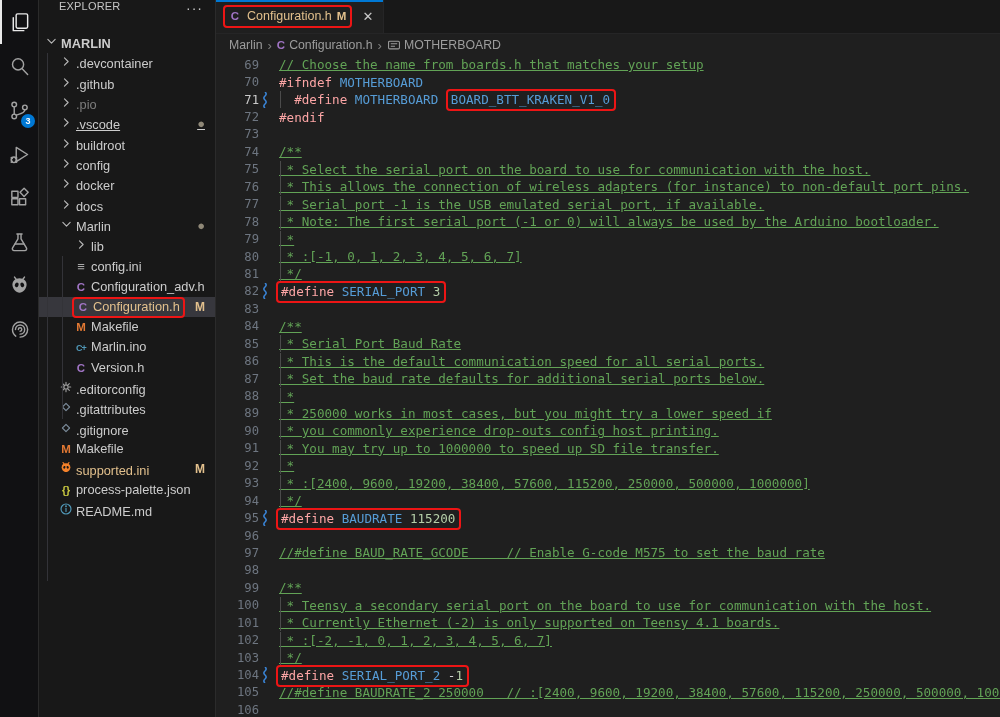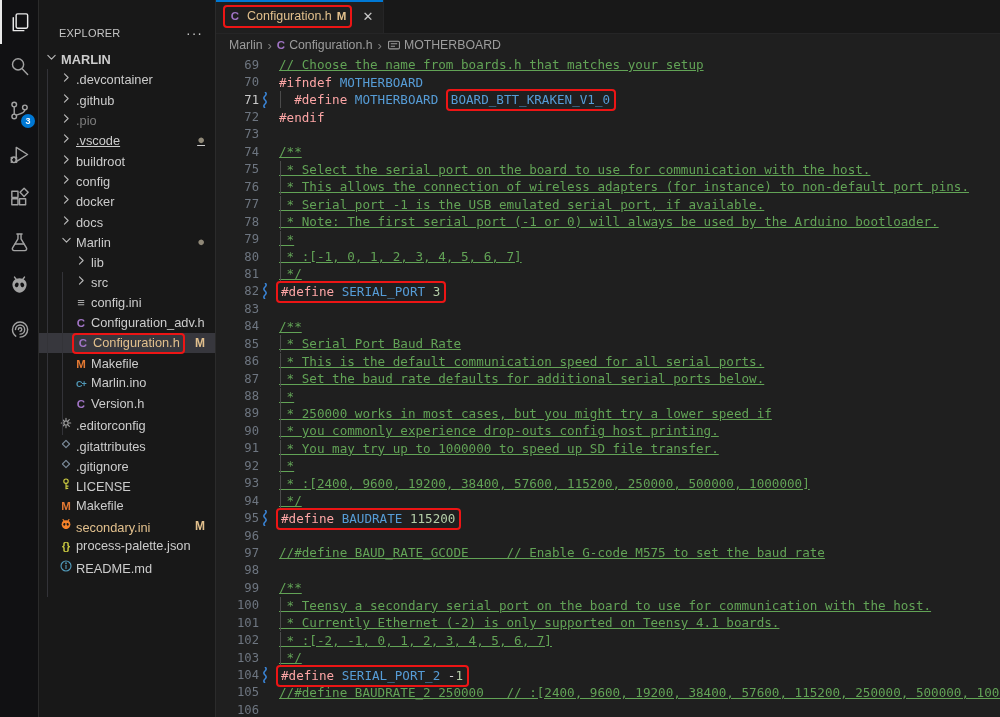--- a/index.html
+++ b/index.html
@@ -8,21 +8,21 @@
   
   .activitybar{position:absolute;left:0;top:0;width:38px;height:717px;background:#111113;border-right:1px solid #2b2b2b;}
   .ab-item{position:relative;width:38px;height:44px;display:flex;align-items:center;justify-content:center;color:#a2a2a2;cursor:pointer;}
   .ab-item.active{color:#e9e9e9;box-shadow:inset 2px 0 0 #e9e9e9;}
   .ab-item svg{width:23px;height:23px;stroke:currentColor;fill:none;stroke-width:1.5;stroke-linecap:round;stroke-linejoin:round;}
   .ab-item svg .fill{fill:currentColor;stroke:none;}
   .ab-badge{position:absolute;right:3px;bottom:4px;min-width:14px;height:14px;border-radius:8px;background:#0078d4;color:#fff;
             font-size:9px;line-height:14px;text-align:center;font-weight:bold;}
   
   .sidebar{position:absolute;left:39px;top:0;width:176px;height:717px;background:#181818;font-size:12.8px;}
-  .sb-header{height:33px;display:flex;align-items:center;padding:16px 10px 0 20px;gap:36px;}
+  .sb-header{height:33px;display:flex;align-items:flex-start;padding:0 10px 0 20px;gap:36px;}
   .sb-title{font-size:11px;color:#c5c5c5;flex:1;letter-spacing:.2px;}
   .sb-menu{color:#c5c5c5;font-size:14px;letter-spacing:1px;cursor:pointer;padding:0 2px;}
   .tree{position:relative;}
   .trow{position:relative;height:20.3px;display:flex;align-items:center;white-space:nowrap;cursor:pointer;color:#cccccc;}
   .trow.sel{background:#37373d;}
   .trow .chev{width:16px;display:inline-flex;justify-content:center;flex:none;color:#b8b8b8;}
   .trow .chev svg{width:13px;height:13px;stroke:currentColor;fill:none;stroke-width:1.4;stroke-linecap:round;stroke-linejoin:round;}
   .trow .lbl{margin-left:2px;overflow:hidden;text-overflow:ellipsis;}
   .trow.bold .lbl{font-weight:bold;}
   .trow.dim .lbl{color:#7d7d7d;}
@@ -231,28 +231,20 @@
         </div>
         <div class="trow" style="padding-left: 34px;">
           <span class="tree-inner"><span class="chev">
               <svg viewBox="0 0 16 16">
                 <path d="M5.5 3.5l4.5 4.5-4.5 4.5"></path>
               </svg>
             </span><span class="lbl">lib</span></span>
           <span class="spacer"></span>
         </div>
         <div class="trow" style="padding-left: 34px;">
-          <span class="tree-inner"><span class="chev">
-              <svg viewBox="0 0 16 16">
-                <path d="M5.5 3.5l4.5 4.5-4.5 4.5"></path>
-              </svg>
-            </span><span class="lbl">src</span></span>
-          <span class="spacer"></span>
-        </div>
-        <div class="trow" style="padding-left: 34px;">
           <span class="tree-inner"><span class="ficon ini">≡</span><span class="lbl">config.ini</span></span>
           <span class="spacer"></span>
         </div>
         <div class="trow" style="padding-left: 34px;">
           <span class="tree-inner"><span class="ficon c">C</span><span class="lbl">Configuration_adv.h</span></span>
           <span class="spacer"></span>
         </div>
         <div class="trow sel gold" style="padding-left: 34px;">
           <span class="hlbox treebox">
             <span class="ficon c">C</span>
@@ -289,44 +281,35 @@
               </svg>
             </span><span class="lbl">.gitattributes</span></span>
           <span class="spacer"></span>
         </div>
         <div class="trow" style="padding-left: 19px;">
           <span class="tree-inner"><span class="ficon">
               <svg viewBox="0 0 16 16" stroke="#7a8a99">
                 <rect x="5.1" y="5.1" width="5.8" height="5.8" transform="rotate(45 8 8)"></rect>
               </svg>
             </span><span class="lbl">.gitignore</span></span>
-          <span class="spacer"></span>
-        </div>
-        <div class="trow" style="padding-left: 19px;">
-          <span class="tree-inner"><span class="ficon">
-              <svg viewBox="0 0 16 16" stroke="#cbcb41">
-                <circle cx="8" cy="4.8" r="2.5"></circle>
-                <path d="M8 7.3v6.2M8 10.4h2.4M8 13h2"></path>
-              </svg>
-            </span><span class="lbl">LICENSE</span></span>
           <span class="spacer"></span>
         </div>
         <div class="trow" style="padding-left: 19px;">
           <span class="tree-inner"><span class="ficon m">M</span><span class="lbl">Makefile</span></span>
           <span class="spacer"></span>
         </div>
         <div class="trow gold" style="padding-left: 19px;">
           <span class="tree-inner"><span class="ficon">
               <svg viewBox="0 0 16 16" stroke="#f5822a">
                 <path d="M8 2.6c2.9 0 5 1.9 5 4.4 0 3-2.6 5.6-5 5.6S3 10 3 7C3 4.5 5.1 2.6 8 2.6z" fill="#f5822a" stroke="none"></path>
                 <path d="M5.6 3 4.6 1.7M10.4 3l1-1.3"></path>
                 <ellipse cx="6.1" cy="7.2" rx="1.2" ry="1.6" fill="#181818" stroke="none" transform="rotate(25 6.1 7.2)"></ellipse>
                 <ellipse cx="9.9" cy="7.2" rx="1.2" ry="1.6" fill="#181818" stroke="none" transform="rotate(-25 9.9 7.2)"></ellipse>
               </svg>
-            </span><span class="lbl">secondary.ini</span></span>
+            </span><span class="lbl">supported.ini</span></span>
           <span class="spacer"></span>
           <span class="badge-m">M</span>
         </div>
         <div class="trow" style="padding-left: 19px;">
           <span class="tree-inner"><span class="ficon json">{}</span><span class="lbl">process-palette.json</span></span>
           <span class="spacer"></span>
         </div>
         <div class="trow" style="padding-left: 19px;">
           <span class="tree-inner"><span class="ficon">
               <svg viewBox="0 0 16 16" stroke="#519aba">

